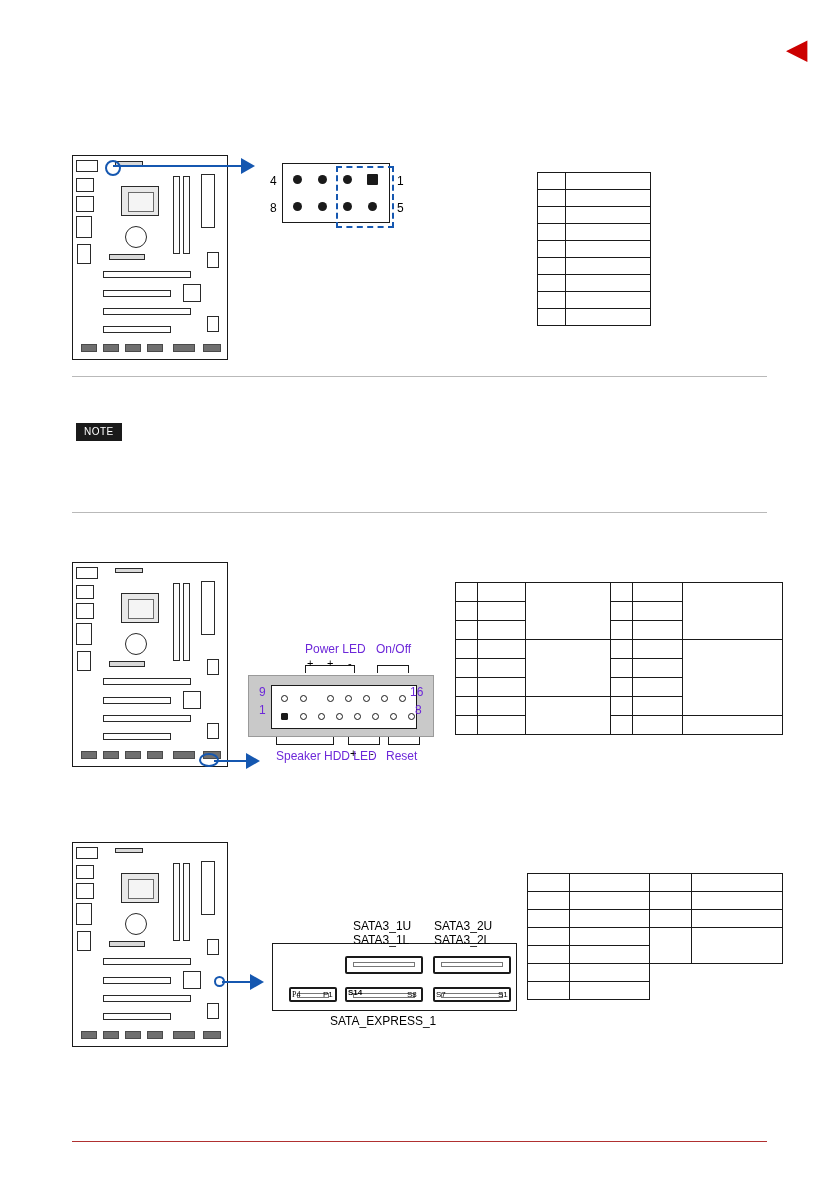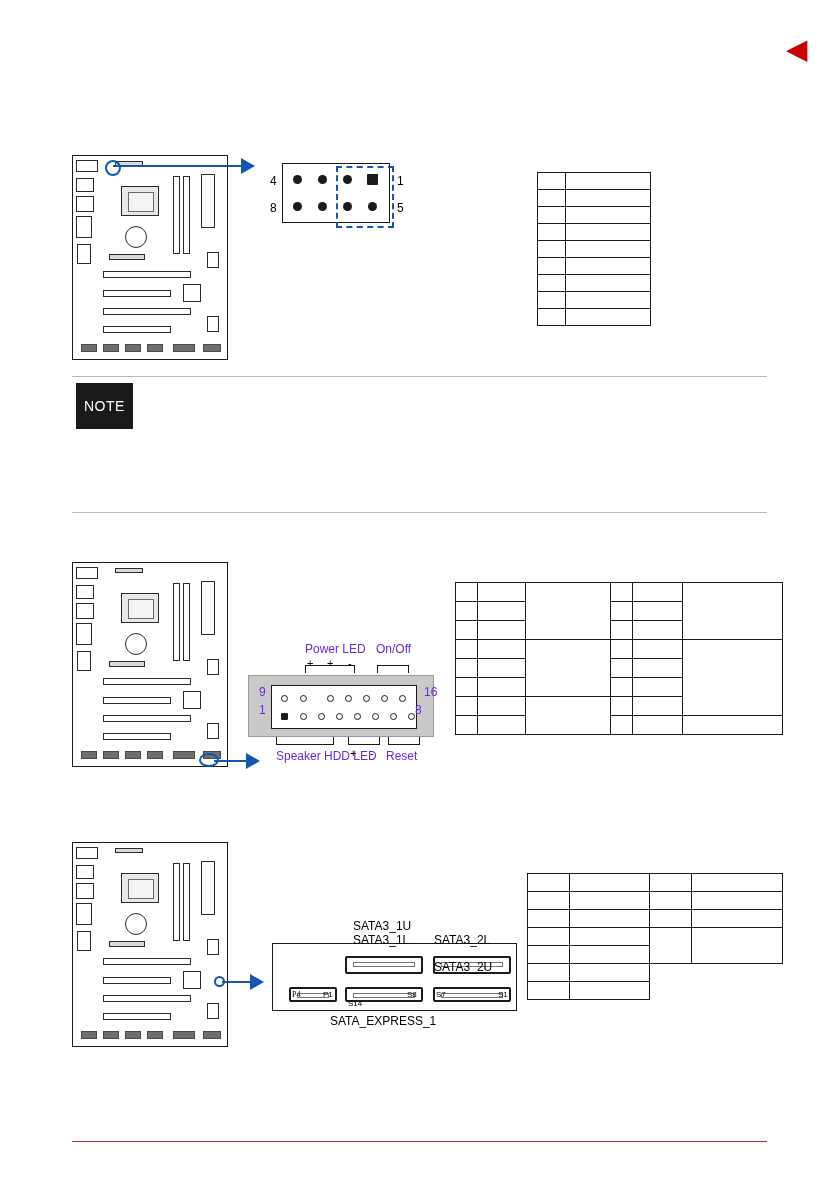--- a/index.html
+++ b/index.html
@@ -176,24 +176,25 @@
     text-align: left;
     color: #111;
     line-height: 12px;
   }
 
   
   .note-badge {
     position: absolute;
     background: #1a1a1a;
     color: #ffffff;
-    font-size: 14px;
+    font-size: 10px;
     letter-spacing: .5px;
-    padding: 17px 8px;
+    padding: 3px 8px;
     line-height: 12px;
+    margin-top: 40px;
   }
 
   
   .fp-box {
     position: absolute;
     background: #c9c9c9;
     border: 1px solid #9a9a9a;
     box-sizing: border-box;
   }
   .fp-inner {
@@ -432,21 +433,21 @@
       <div class="pin-sm" style="left:64px; top:27px;"></div>
       <div class="pin-sm" style="left:82px; top:27px;"></div>
       <div class="pin-sm" style="left:100px; top:27px;"></div>
       <div class="pin-sm" style="left:118px; top:27px;"></div>
       <div class="pin-sm" style="left:136px; top:27px;"></div>
     </div>
   </div>
 
   <div class="fp-label" style="left:259px; top:685px;">9</div>
   <div class="fp-label" style="left:259px; top:703px;">1</div>
-  <div class="fp-label" style="left:424px; top:685px;">16</div>
+  <div class="fp-label" style="left:410px; top:685px;">16</div>
   <div class="fp-label" style="left:415px; top:703px;">8</div>
 
   <div class="fp-label" style="left:305px; top:642px;">Power LED</div>
   <div class="fp-label" style="left:376px; top:642px;">On/Off</div>
   <div class="bracket up" style="left:305px; top:665px; width:50px; height:8px;"></div>
   <div class="bracket up" style="left:377px; top:665px; width:32px; height:8px;"></div>
   <div class="fp-sign" style="left:307px; top:658px;">+</div>
   <div class="fp-sign" style="left:327px; top:658px;">+</div>
   <div class="fp-sign" style="left:348px; top:658px;">-</div>
 
@@ -561,29 +562,29 @@
   <div class="arrow-head" style="left:250px; top:974px;"></div>
 
   <div class="sata-outer" style="left:272px; top:943px; width:245px; height:68px;">
     <div class="sata-port" style="left:72px; top:12px; width:78px; height:18px;"></div>
     <div class="sata-port" style="left:160px; top:12px; width:78px; height:18px;"></div>
     <div class="sata-port" style="left:16px; top:43px; width:48px; height:15px;"></div>
     <div class="sata-port" style="left:72px; top:43px; width:78px; height:15px;"></div>
     <div class="sata-port" style="left:160px; top:43px; width:78px; height:15px;"></div>
     <div class="sata-tiny" style="left:19px; top:46px;font-family:Liberation Serif, serif;">P4</div>
     <div class="sata-tiny" style="left:50px; top:46px;">P1</div>
-    <div class="sata-tiny" style="left:75px; top:55px;">S14</div>
+    <div class="sata-tiny" style="left:75px; top:44px;font-weight:bold;">S14</div>
     <div class="sata-tiny" style="left:134px; top:46px;">S8</div>
     <div class="sata-tiny" style="left:163px; top:46px;">S7</div>
     <div class="sata-tiny" style="left:225px; top:46px;">S1</div>
   </div>
 
   <div class="sata-cap" style="left:353px; top:919px;">SATA3_1U</div>
   <div class="sata-cap" style="left:353px; top:933px;">SATA3_1L</div>
-  <div class="sata-cap" style="left:434px; top:960px;">SATA3_2U</div>
+  <div class="sata-cap" style="left:434px; top:919px;">SATA3_2U</div>
   <div class="sata-cap" style="left:434px; top:933px;">SATA3_2L</div>
   <div class="sata-cap" style="left:330px; top:1014px;">SATA_EXPRESS_1</div>
 
   <table class="spec" style="left:527px; top:873px; width:255px;">
     <colgroup>
       <col style="width:42px">
         <col style="width:80px">
         <col style="width:42px">
         <col style="width:91px">
     </colgroup>

